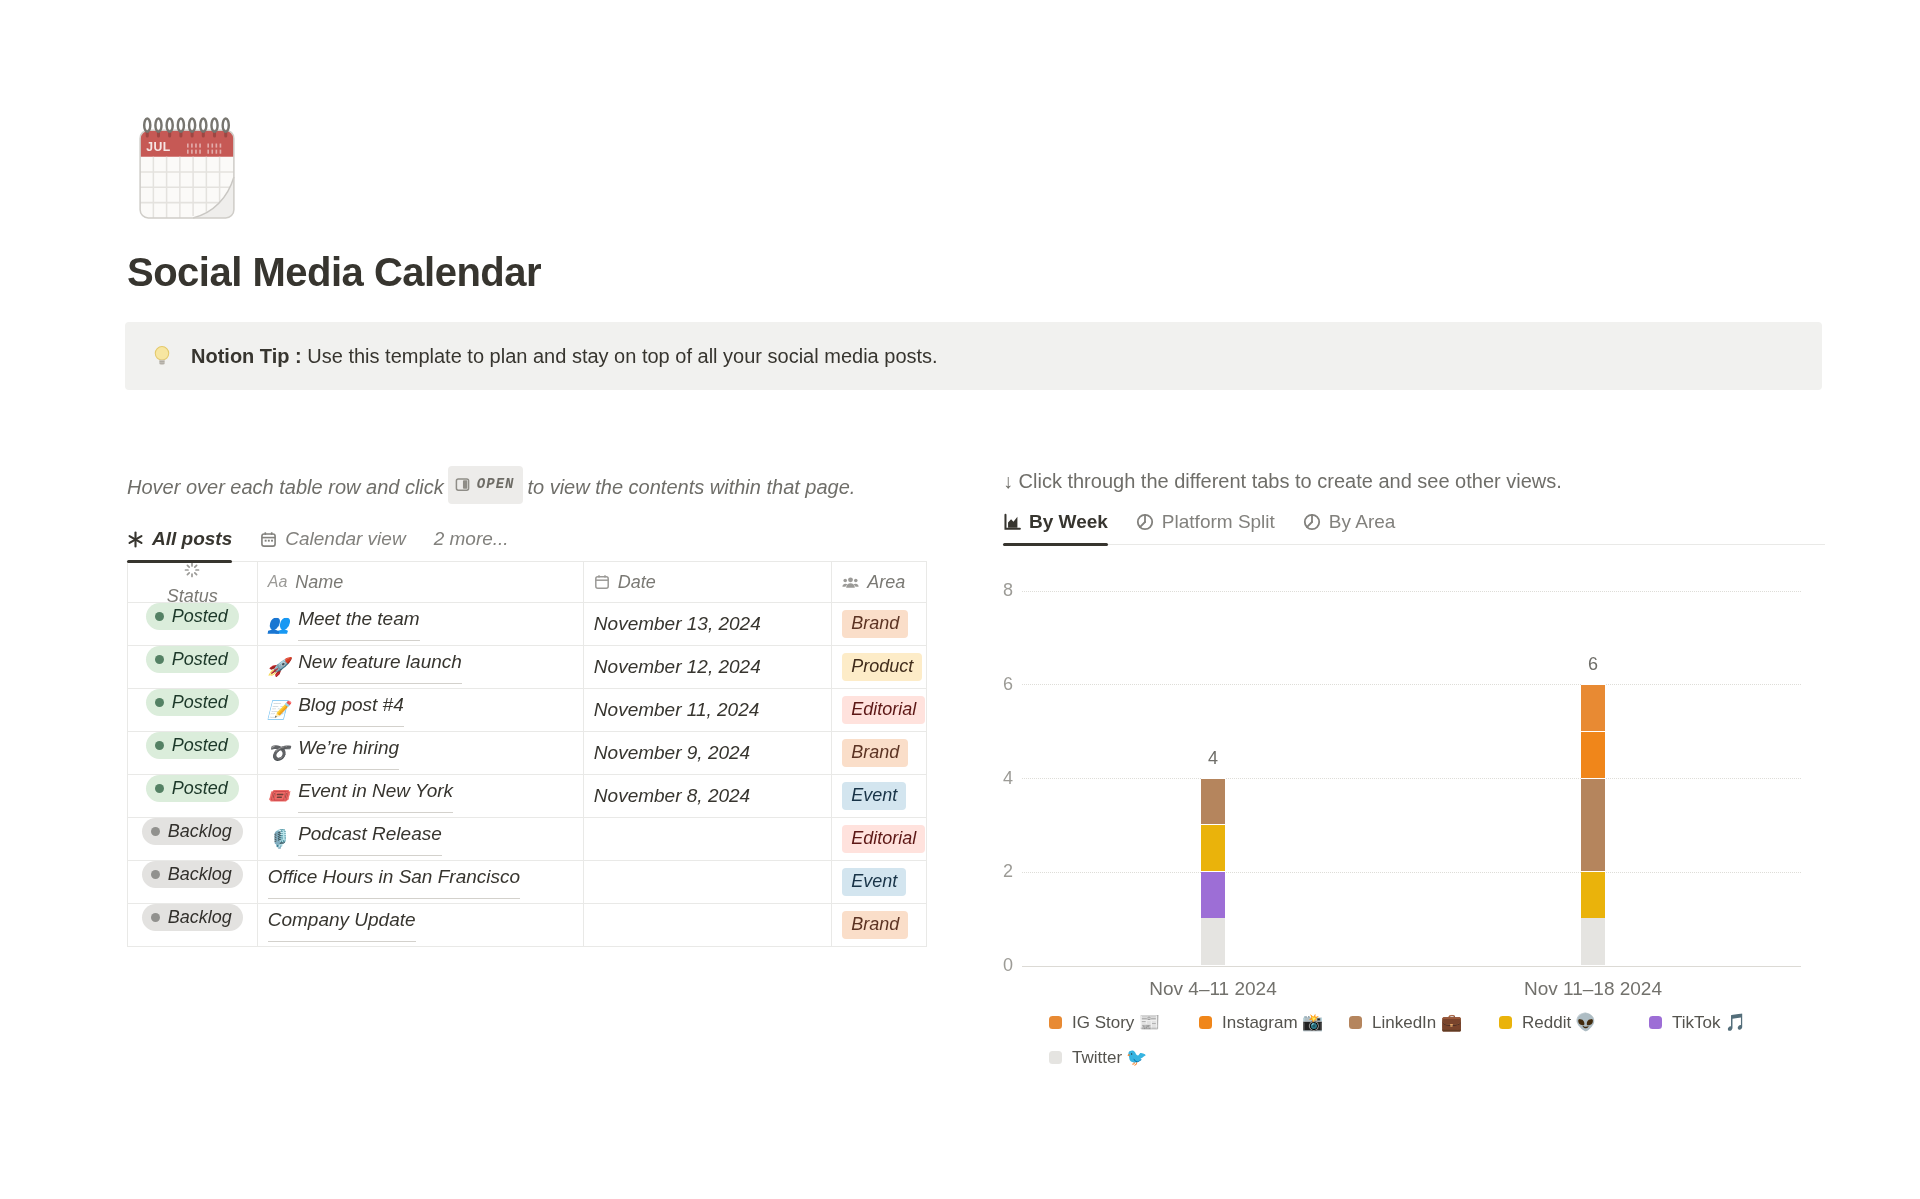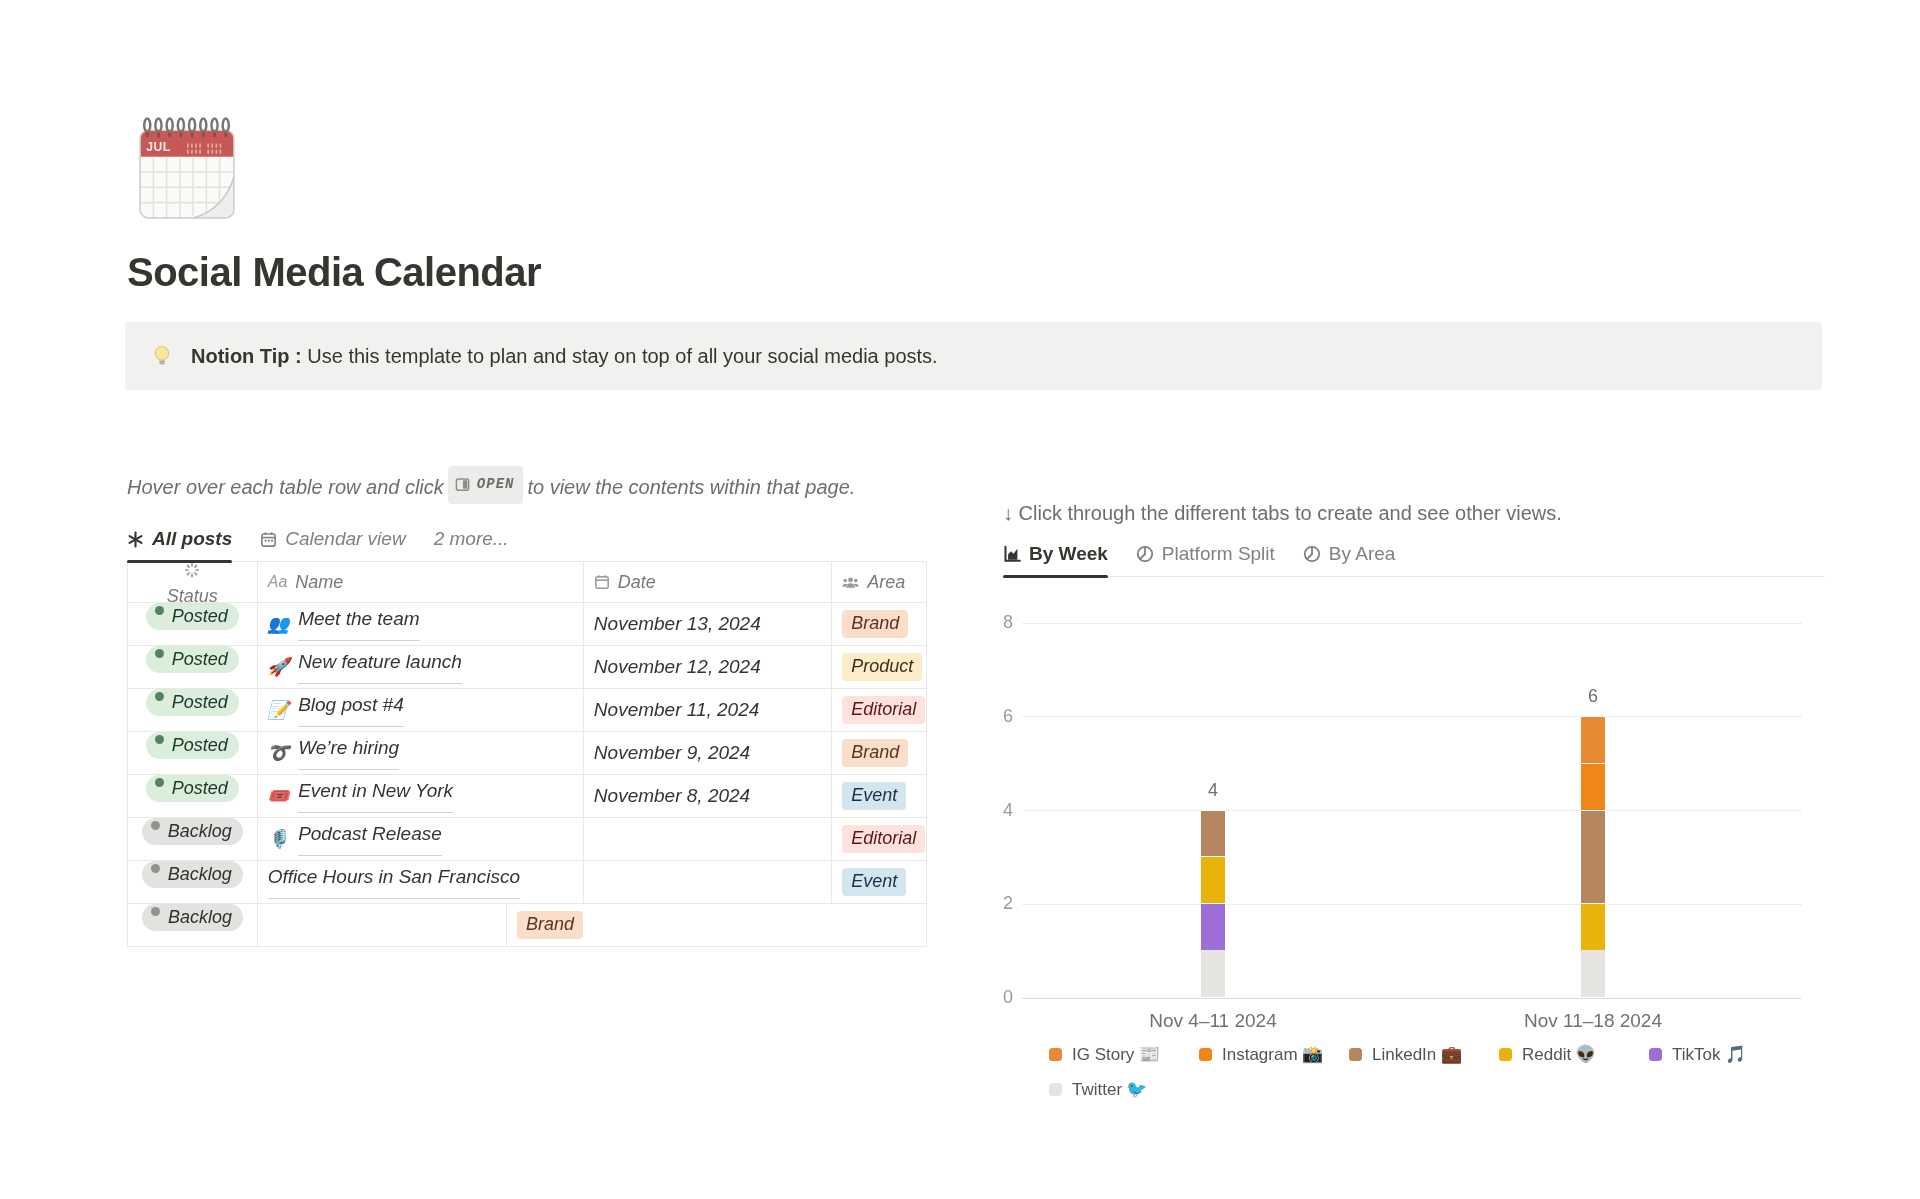--- a/index.html
+++ b/index.html
@@ -10,21 +10,21 @@
   
   #page-icon { left:134px; top:116px; width:106px; height:106px; cursor:pointer; }
   #page-title { left:127px; top:250px; font-size:40px; font-weight:700; letter-spacing:-0.5px; color:#37352F; }
 
   #callout { left:125px; top:322px; width:1697px; height:68px; background:#F1F1EF; border-radius:4px;
              display:flex; align-items:center; padding:0 24px; gap:16px; font-size:20px; }
   #callout .co-text b { font-weight:700; }
 
   
   #left-col  { left:127px;  top:466px; width:800px;font-style:italic; }
-  #right-col { left:1003px; top:466px; width:822px;margin-top:32px; }
+  #right-col { left:1003px; top:466px; width:822px; }
 
   .instruction { font-size:20px; line-height:31px; color:#6F6E69; }
 
   .open-badge { display:inline-flex; align-items:center; gap:7px; background:#EDECEA; border-radius:4px;
                 padding:3px 9px 4px 7px; margin:0 4px; vertical-align:2px; }
   .open-badge .open-txt { font-family:"Liberation Mono","DejaVu Sans Mono",monospace;
                           font-size:14px; letter-spacing:1px; color:#6E6C66; font-weight:700; }
 
   
   .tabs { display:flex; align-items:flex-end; gap:28px; border-bottom:1px solid #E9E9E7; }
@@ -44,21 +44,21 @@
   .trow  { height:43px; }
   .cell { display:flex; align-items:center; padding:0 10px; border-right:1px solid #E9E9E7; overflow:hidden; }
   .cell:last-child { border-right:none; }
   .c-status { width:130px;flex-direction:column; }
   .c-name   { width:327px; }
   .c-date   { width:249px; }
   .c-area   { width:94px;  }
   .thead .cell { color:#7A7974; font-size:18px; gap:8px; }
   .thead .aa { font-size:16px; color:#9B9A97; font-weight:400; }
 
-  .pill { display:inline-flex; gap:8px; border-radius:999px;
+  .pill { display:inline-flex; align-items:center; gap:8px; border-radius:999px;
           padding:3px 11px 4px 9px; font-size:18px; line-height:20px; cursor:pointer; }
   .pill .dot { width:9px; height:9px; border-radius:50%; flex:0 0 auto; }
 
   .name-wrap { display:flex; align-items:center; gap:8px; font-size:19px; font-weight:500; cursor:pointer; }
   .name-emoji { font-size:18px; }
   .name-text { border-bottom:1.5px solid #D3D1CC; padding-bottom:10px; }
 
   .date-text { font-size:19px; color:#37352F; }
 
   .tag { display:inline-block; border-radius:4px; padding:3px 9px 4px; font-size:18px; line-height:21px; cursor:pointer; }
@@ -380,20 +380,25 @@
             <div class="tag" style="background: rgb(211, 229, 239); color: rgb(24, 51, 71);">Event</div>
           </div>
         </div>
         <div class="trow">
           <div class="cell c-status">
             <div class="pill" style="background: rgb(227, 226, 224); color: rgb(50, 48, 44);">
               <div class="dot" style="background: rgb(145, 145, 142);"></div>
               <div style="display: inline;">Backlog</div>
             </div>
           </div>
+          <div class="cell c-name">
+            <div class="name-wrap">
+              <div class="name-text">Company Update</div>
+            </div>
+          </div>
           <div class="cell c-date"></div>
           <div class="cell c-area">
             <div class="tag" style="background: rgb(250, 222, 201); color: rgb(92, 51, 35);">Brand</div>
           </div>
         </div>
       </div>
   </div>
 </div>
 
 <div class="abs" id="right-col">

